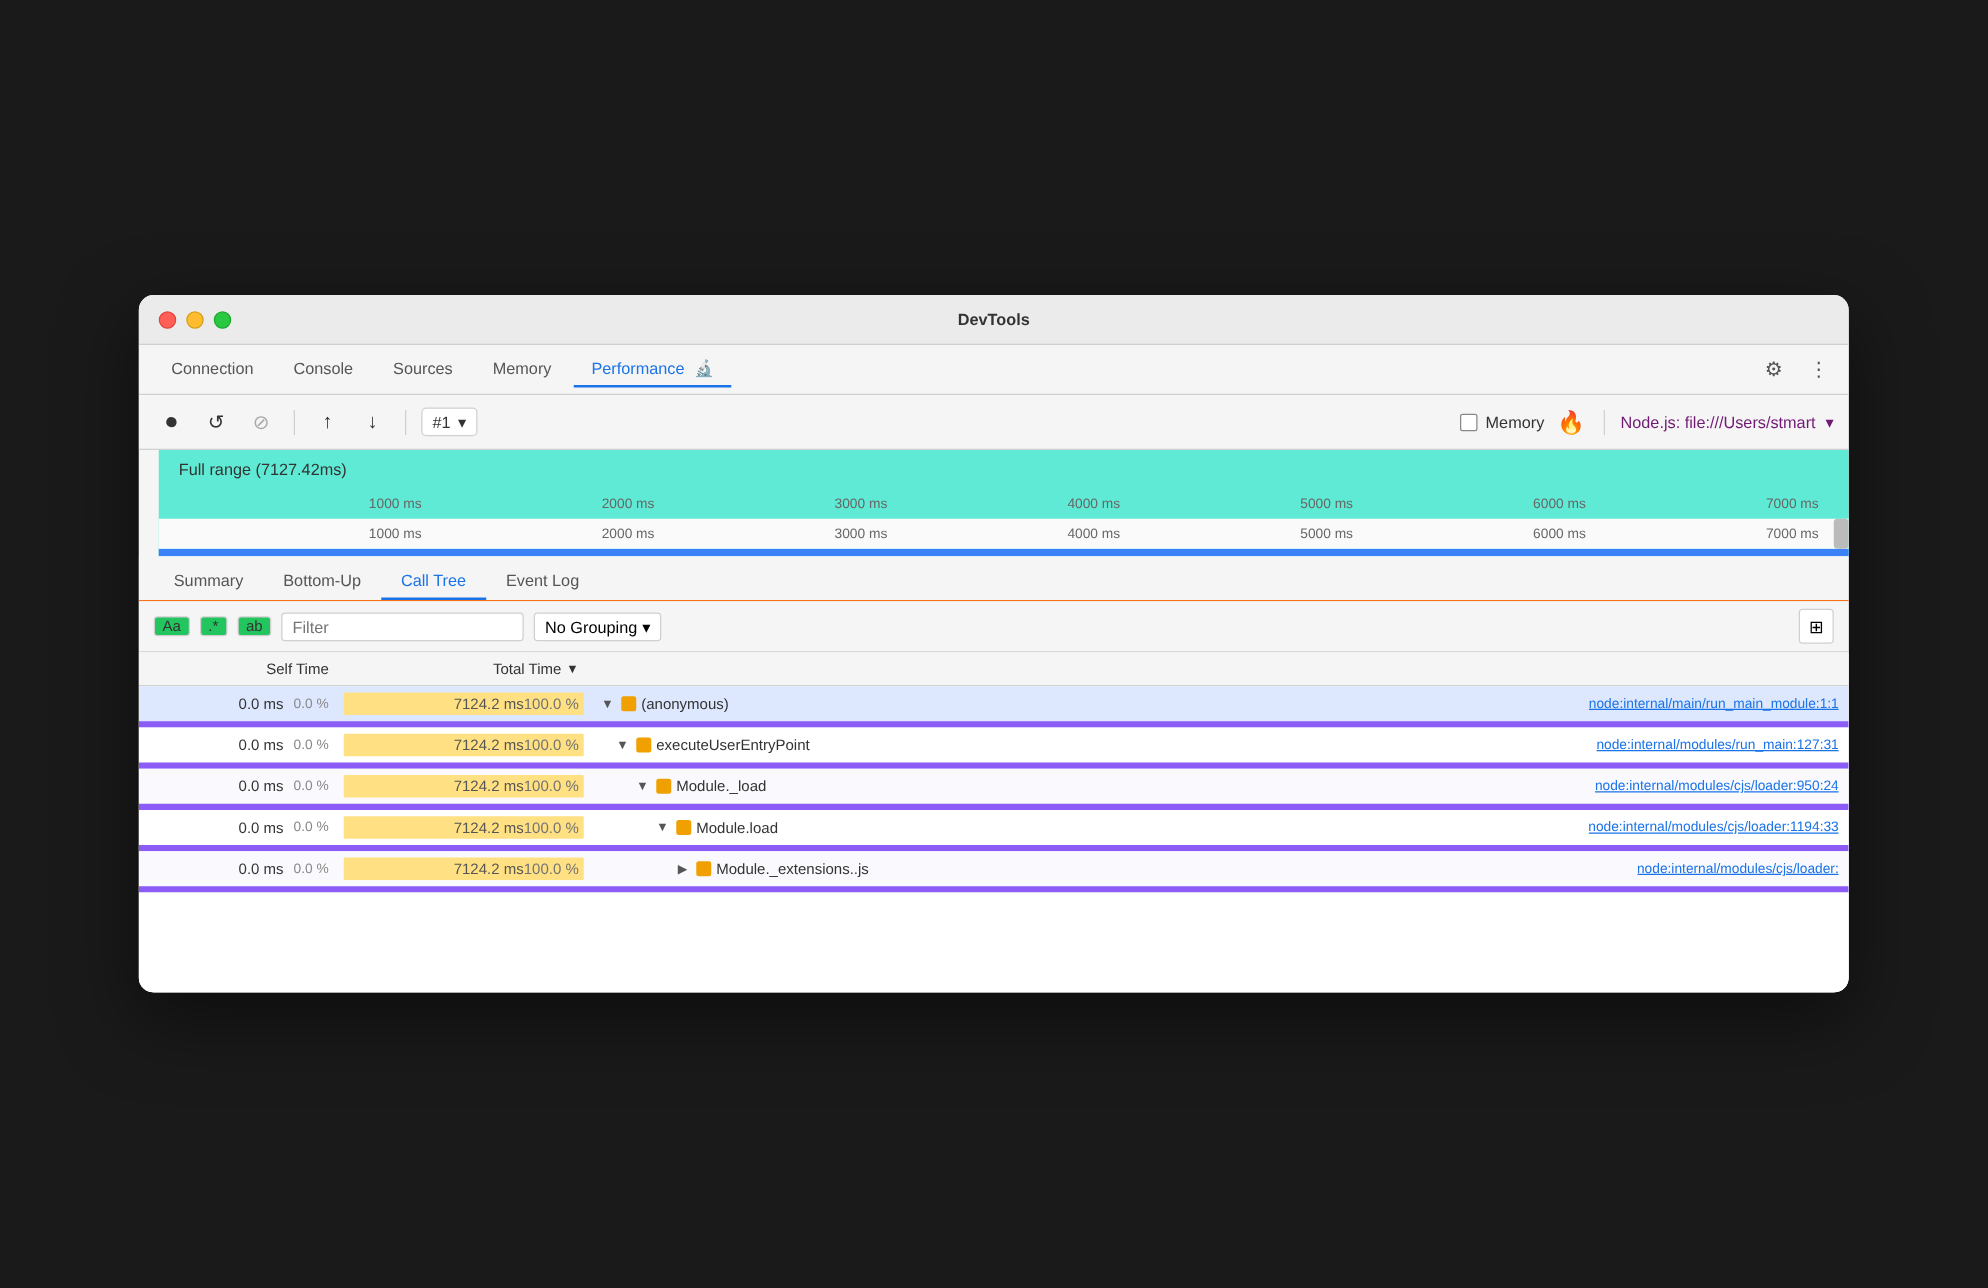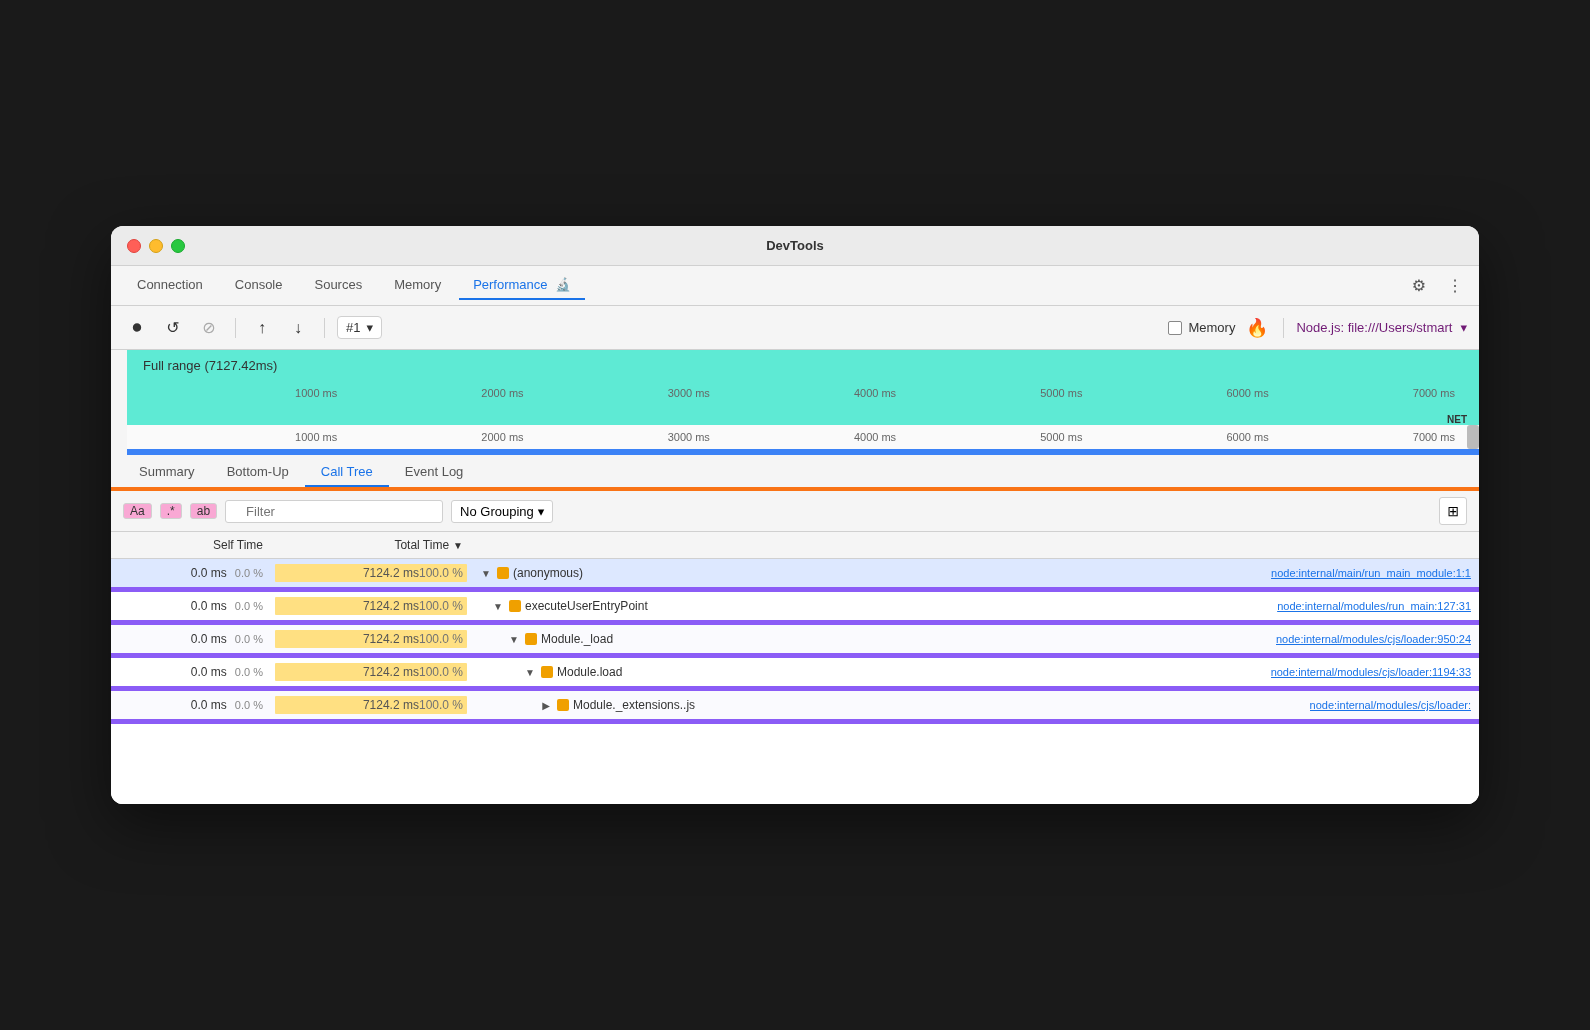--- a/index.html
+++ b/index.html
@@ -232,21 +232,21 @@
       background: #bbb;
       border-radius: 3px;
       position: absolute;
       right: 0;
       top: 0;
     }
     
     .bottom-tabs {
       display: flex;
       background: #f5f5f5;
-      border-bottom: 4px solid #f97316;
+      border-bottom: 1px solid #f97316;
       padding: 0 12px;
       height: 36px;
       align-items: flex-end;
     }
     .bottom-tab {
       padding: 6px 16px;
       font-size: 13px;
       color: #555;
       cursor: pointer;
       border-bottom: 2px solid transparent;
@@ -264,25 +264,25 @@
       border-bottom: 1px solid #d0d0d0;
       gap: 8px;
     }
     .filter-btn {
       padding: 0 6px;
       font-size: 12px;
       color: #333;
       border: 1px solid #d0d0d0;
       border-radius: 3px;
       cursor: pointer;
-      background: #f9a8d4;
+      background: #22c55e;
     }
     .filter-input {
       flex: 0 0 180px;
-      padding: 3px 20px;
+      padding: 3px 8px;
       font-size: 13px;
       border: 1px solid #d0d0d0;
       border-radius: 3px;
       color: #999;
       background: #fff;
     }
     .grouping-select {
       display: flex;
       align-items: center;
       gap: 4px;
@@ -503,23 +503,20 @@
         <span>2000 ms</span>
         <span>3000 ms</span>
         <span>4000 ms</span>
         <span>5000 ms</span>
         <span>6000 ms</span>
         <span>7000 ms</span>
       </div>
     </div>
 
 
-    <div class="net-row">
-      <div class="net-label">NET</div>
-    </div>
 
     <div class="time-ruler2" style="position:relative;">
       <div class="time-ruler2-marks">
         <span></span>
         <span>1000 ms</span>
         <span>2000 ms</span>
         <span>3000 ms</span>
         <span>4000 ms</span>
         <span>5000 ms</span>
         <span>6000 ms</span>

